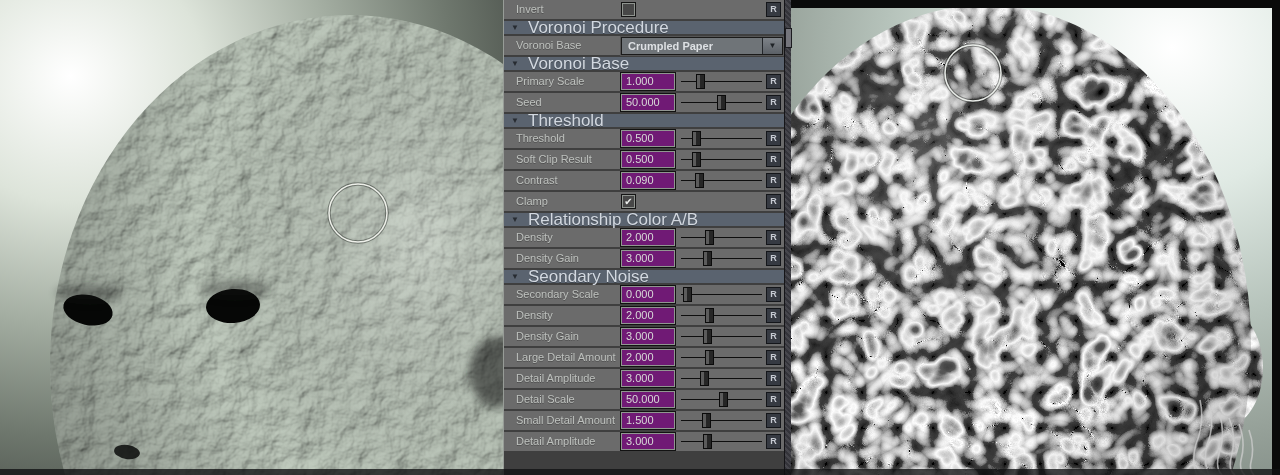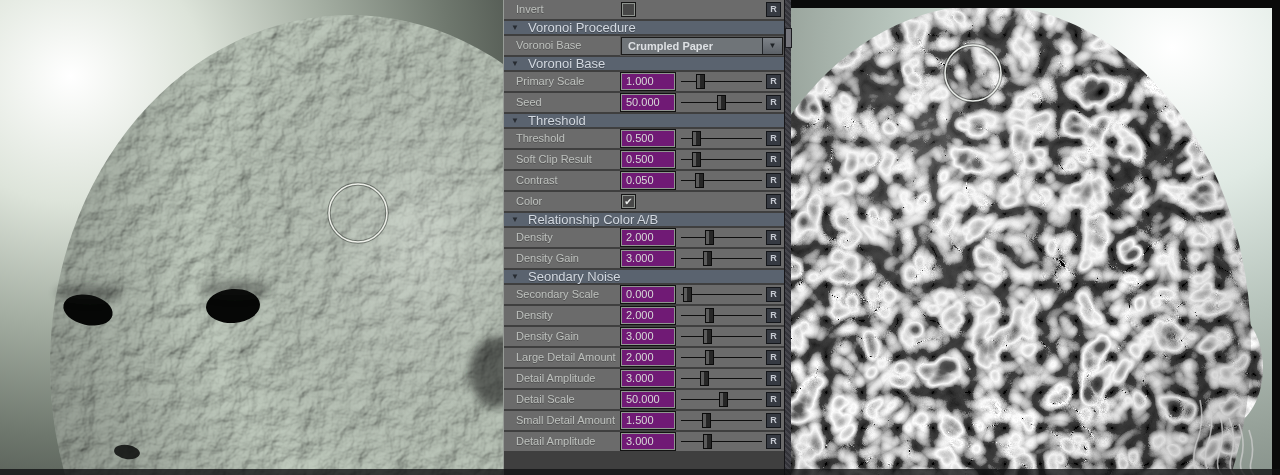--- a/index.html
+++ b/index.html
@@ -13,21 +13,21 @@
              background:rgba(16,17,18,.78);z-index:9;}
   
   .panel{position:absolute;left:503px;top:0;width:281px;height:475px;
          background:#3f3f3f;border-left:1px solid #979c97;box-sizing:border-box;
          overflow:hidden;z-index:5;}
   .prow{position:relative;height:19px;margin-bottom:2px;background:#6b6b6b;}
   .hrow{position:relative;height:13px;margin-bottom:2px;background:#5a636f;
         line-height:13px;}
   .lbl{position:absolute;left:12px;top:0;line-height:19px;font-size:11px;
        color:#bdc0bd;text-shadow:0 1px 0 rgba(0,0,0,.25);white-space:nowrap;text-align:center;}
-  .htxt{position:absolute;left:24px;top:0;font-size:13px;color:#d2d8e0;
+  .htxt{position:absolute;left:24px;top:0;font-size:17px;color:#d2d8e0;
         text-shadow:0 1px 0 rgba(0,0,0,.3);white-space:nowrap;}
   .tri{position:absolute;left:7px;top:0;font-size:8px;color:#272b31;}
   .tri::before{content:"▼";}
   .field{position:absolute;left:117px;top:1px;width:52px;height:15px;
          background:#701a75;border:1px solid #919691;box-shadow:0 0 0 1px #121212;
          font-size:11px;line-height:15px;color:#d8dad8;}
   .ftxt{padding-left:4px;}
   .slider{position:absolute;left:177px;top:2px;width:81px;height:15px;}
   .slider::before{content:"";position:absolute;left:0;right:0;top:7px;height:1px;
          background:#0e0e0e;}
@@ -169,29 +169,29 @@
       <span class="lbl">Soft Clip Result</span>
       <span class="field"><span class="ftxt">0.500</span></span>
       <span class="slider">
           <span class="handle" style="left: 13%;"></span>
         </span>
       <button class="rbtn">R</button>
     </div>
 
     <div class="prow">
       <span class="lbl">Contrast</span>
-      <span class="field"><span class="ftxt">0.050</span></span>
+      <span class="field"><span class="ftxt">0.090</span></span>
       <span class="slider">
           <span class="handle" style="left: 17%;"></span>
         </span>
       <button class="rbtn">R</button>
     </div>
 
     <div class="prow">
-      <span class="lbl">Color</span>
+      <span class="lbl">Clamp</span>
       <span class="checkbox on"></span>
       <button class="rbtn">R</button>
     </div>
 
     <div class="hrow">
       <span class="tri"></span>
       <span class="htxt">Relationship Color A/B</span>
     </div>
 
     <div class="prow">

